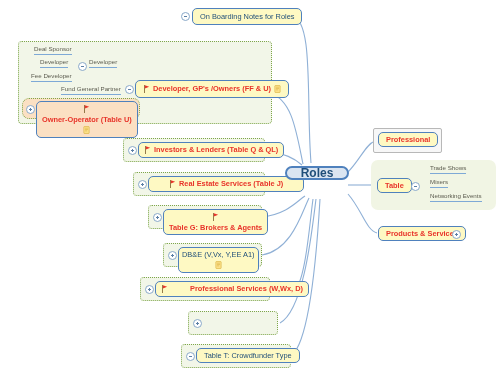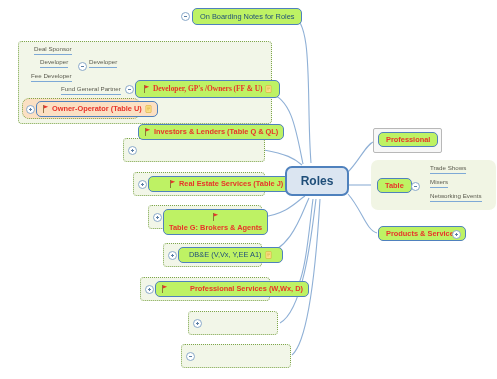--- a/index.html
+++ b/index.html
@@ -11,21 +11,21 @@
     position:relative;
   }
   #canvas{position:absolute;inset:0;width:497px;height:379px;}
   #edges{position:absolute;left:0;top:0;width:497px;height:379px;pointer-events:none;}
 
   
   .node{
     position:absolute;
     box-sizing:border-box;
     display:flex;align-items:center;gap:3px;
-    background:#bef264;
+    background:#fef9c3;
     border:1.4px solid #4f81bd;
     border-radius:5px;
     color:#1f4e79;
     font-size:7.4px;
     line-height:1;
     padding:4px 7px;
     white-space:nowrap;
   }
   .node.red{color:#e8342a;font-weight:bold;}
   .node.center{
@@ -141,48 +141,48 @@
     <span>Fund General Partner</span>
   </div>
 
   <div class="toggle" style="left:78px;top:62px;"></div>
   <div class="leaf" style="left:89px;top:59px;">
     <span>Developer</span>
   </div>
 
   <div class="group peachg" style="left:22px;top:98px;width:118px;height:21px;"></div>
   <div class="toggle plus" style="left:26px;top:105px;"></div>
-  <div class="node peach red" style="left:36px;top:101px;padding:3px 5px;">
+  <div class="node peach red" style="left:36px;top:101px;padding:3px 5px;flex-direction:column;">
     <svg class="flag" viewBox="0 0 10 12">
         <path d="M2 0 L2 12" stroke="#7a5a2a" stroke-width="1.2"></path>
         <path d="M2.6 0.5 L9 2.5 L2.6 5.2 Z" fill="#e8342a"></path>
       </svg>
     <span class="lbl">Owner-Operator (Table U)</span>
     <svg class="noteicon" viewBox="0 0 10 12">
         <rect x="1" y="0.7" width="8" height="10.6" rx="1" fill="#fbe08a" stroke="#d3a62c" stroke-width="0.8"></rect>
         <path d="M2.8 3.3h4.4M2.8 5.3h4.4M2.8 7.3h3" stroke="#c99a20" stroke-width="0.6"></path>
       </svg>
   </div>
 
   <div class="toggle" style="left:125px;top:85px;"></div>
-  <div class="node red" style="left:135px;top:80px;font-family:Liberation Serif, serif;">
+  <div class="node red" style="left:135px;top:80px;">
     <svg class="flag" viewBox="0 0 10 12">
         <path d="M2 0 L2 12" stroke="#7a5a2a" stroke-width="1.2"></path>
         <path d="M2.6 0.5 L9 2.5 L2.6 5.2 Z" fill="#e8342a"></path>
       </svg>
     <span class="lbl">Developer, GP's /Owners  (FF &amp; U)</span>
     <svg class="noteicon" viewBox="0 0 10 12">
         <rect x="1" y="0.7" width="8" height="10.6" rx="1" fill="#fbe08a" stroke="#d3a62c" stroke-width="0.8"></rect>
         <path d="M2.8 3.3h4.4M2.8 5.3h4.4M2.8 7.3h3" stroke="#c99a20" stroke-width="0.6"></path>
       </svg>
   </div>
 
   <div class="group" style="left:123px;top:138px;width:142px;height:24px;"></div>
   <div class="toggle plus" style="left:128px;top:146px;"></div>
-  <div class="node red" style="left:138px;top:124px;padding:3px 5px;">
+  <div class="node red" style="left:138px;top:142px;padding:3px 5px;">
     <svg class="flag" viewBox="0 0 10 12">
         <path d="M2 0 L2 12" stroke="#7a5a2a" stroke-width="1.2"></path>
         <path d="M2.6 0.5 L9 2.5 L2.6 5.2 Z" fill="#e8342a"></path>
       </svg>
     <span class="lbl">Investors &amp; Lenders (Table Q &amp; QL)</span>
   </div>
 
   <div class="group" style="left:133px;top:172px;width:132px;height:24px;"></div>
   <div class="toggle plus" style="left:138px;top:180px;"></div>
   <div class="node red" style="left:148px;top:176px;padding:3px 20px;">
@@ -198,21 +198,21 @@
   <div class="node red" style="left:163px;top:209px;padding:3px 5px;flex-direction:column;">
     <svg class="flag" viewBox="0 0 10 12">
         <path d="M2 0 L2 12" stroke="#7a5a2a" stroke-width="1.2"></path>
         <path d="M2.6 0.5 L9 2.5 L2.6 5.2 Z" fill="#e8342a"></path>
       </svg>
     <span class="lbl">Table G: Brokers &amp; Agents</span>
   </div>
 
   <div class="group" style="left:163px;top:243px;width:99px;height:24px;"></div>
   <div class="toggle plus" style="left:168px;top:251px;"></div>
-  <div class="node" style="left:178px;top:247px;padding:3px 10px;">
+  <div class="node" style="left:178px;top:247px;padding:3px 3px;flex-direction:column;">
     <span class="lbl">DB&amp;E (V,Vx, Y,EE A1)</span>
     <svg class="noteicon" viewBox="0 0 10 12">
         <rect x="1" y="0.7" width="8" height="10.6" rx="1" fill="#fbe08a" stroke="#d3a62c" stroke-width="0.8"></rect>
         <path d="M2.8 3.3h4.4M2.8 5.3h4.4M2.8 7.3h3" stroke="#c99a20" stroke-width="0.6"></path>
       </svg>
   </div>
 
   <div class="group" style="left:140px;top:277px;width:130px;height:24px;"></div>
   <div class="toggle plus" style="left:145px;top:285px;"></div>
   <div class="node red" style="left:155px;top:281px;padding:3px 5px;gap:22px;">
@@ -221,22 +221,25 @@
         <path d="M2.6 0.5 L9 2.5 L2.6 5.2 Z" fill="#e8342a"></path>
       </svg>
     <span class="lbl">Professional Services (W,Wx, D)</span>
   </div>
 
   <div class="group" style="left:188px;top:311px;width:90px;height:24px;"></div>
   <div class="toggle plus" style="left:193px;top:319px;"></div>
 
   <div class="group" style="left:181px;top:344px;width:110px;height:24px;"></div>
   <div class="toggle" style="left:186px;top:352px;"></div>
-
-  <div class="node center" style="left:285px;top:166px;width:64px;height:30px;">
+  <div class="node" style="left:196px;top:348px;padding:3px 7px;">
+    <span class="lbl">Table T: Crowdfunder Type</span>
+  </div>
+
+  <div class="node center" style="left:285px;top:166px;width:64px;height:14px;">
     <span class="lbl">Roles</span>
   </div>
 
   <div class="group grey" style="left:373px;top:128px;width:69px;height:25px;"></div>
   <div class="node red" style="left:378px;top:132px;padding:3px 7px;">
     <span class="lbl">Professional</span>
   </div>
 
   <div class="group soft" style="left:371px;top:160px;width:125px;height:50px;"></div>
   <div class="node red" style="left:377px;top:178px;padding:3px 7px;">

